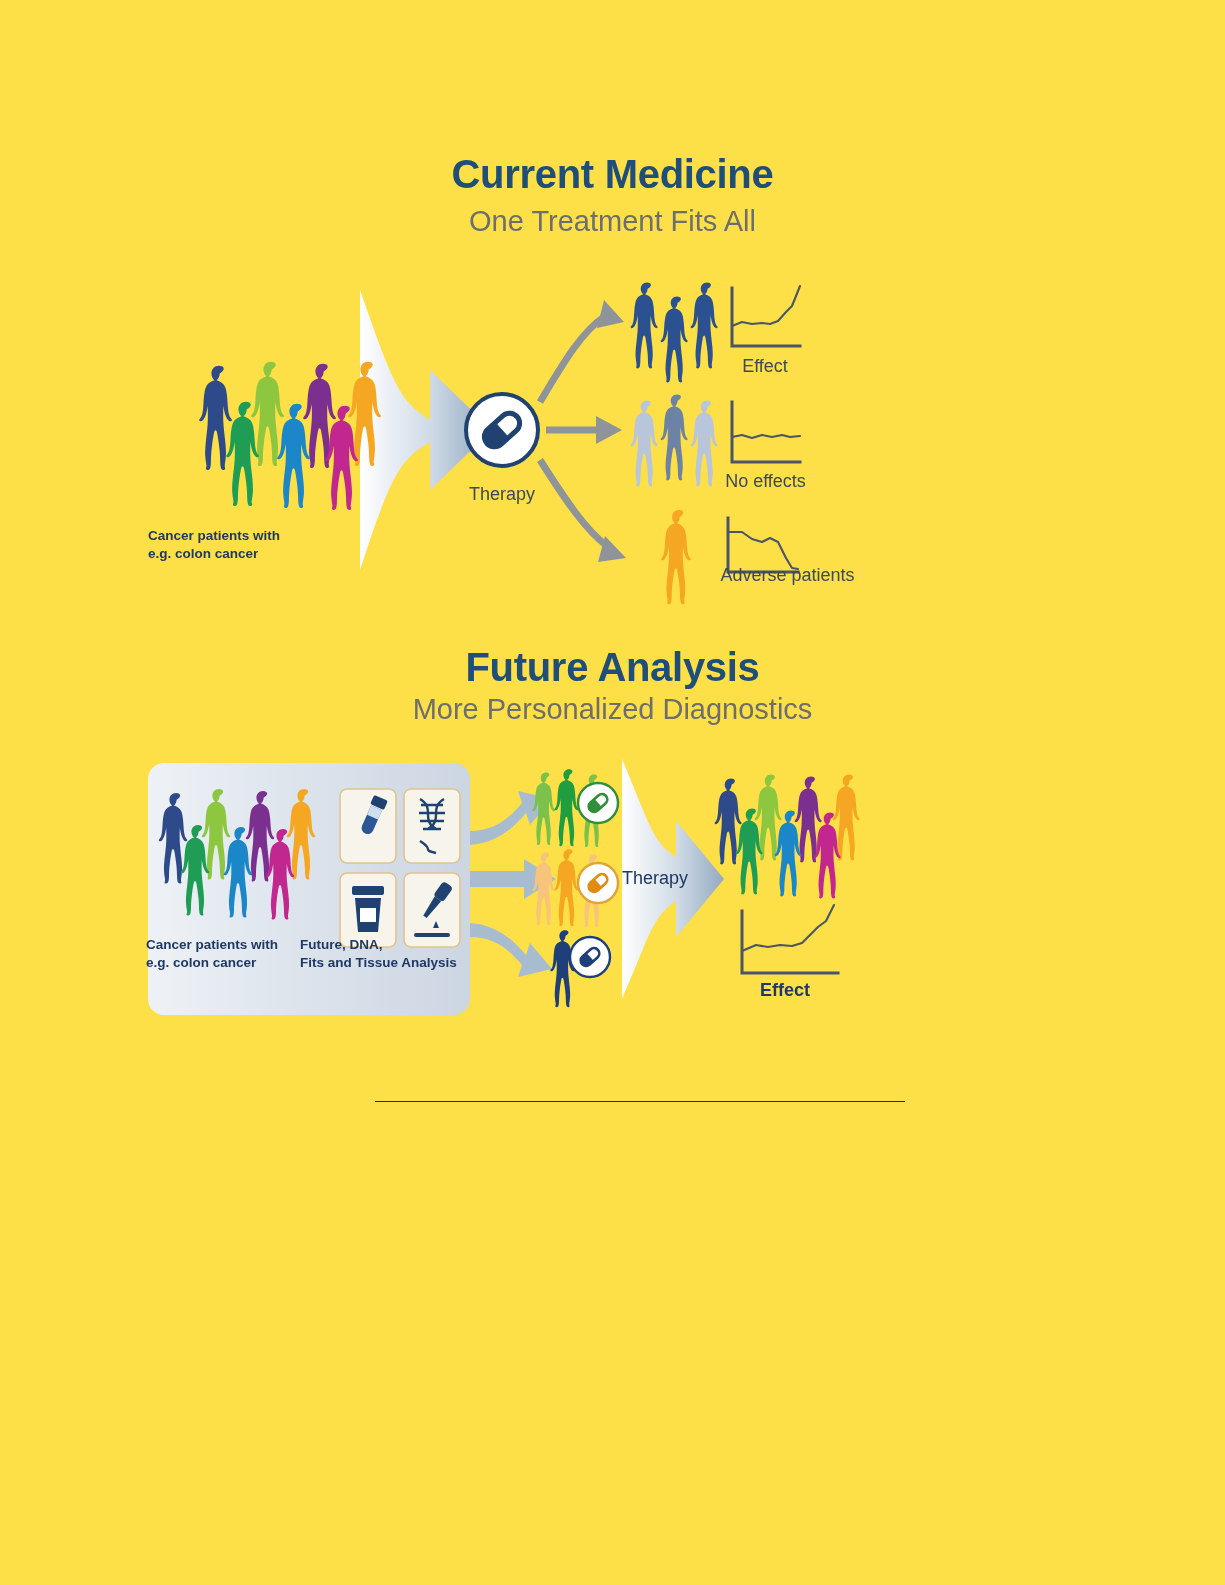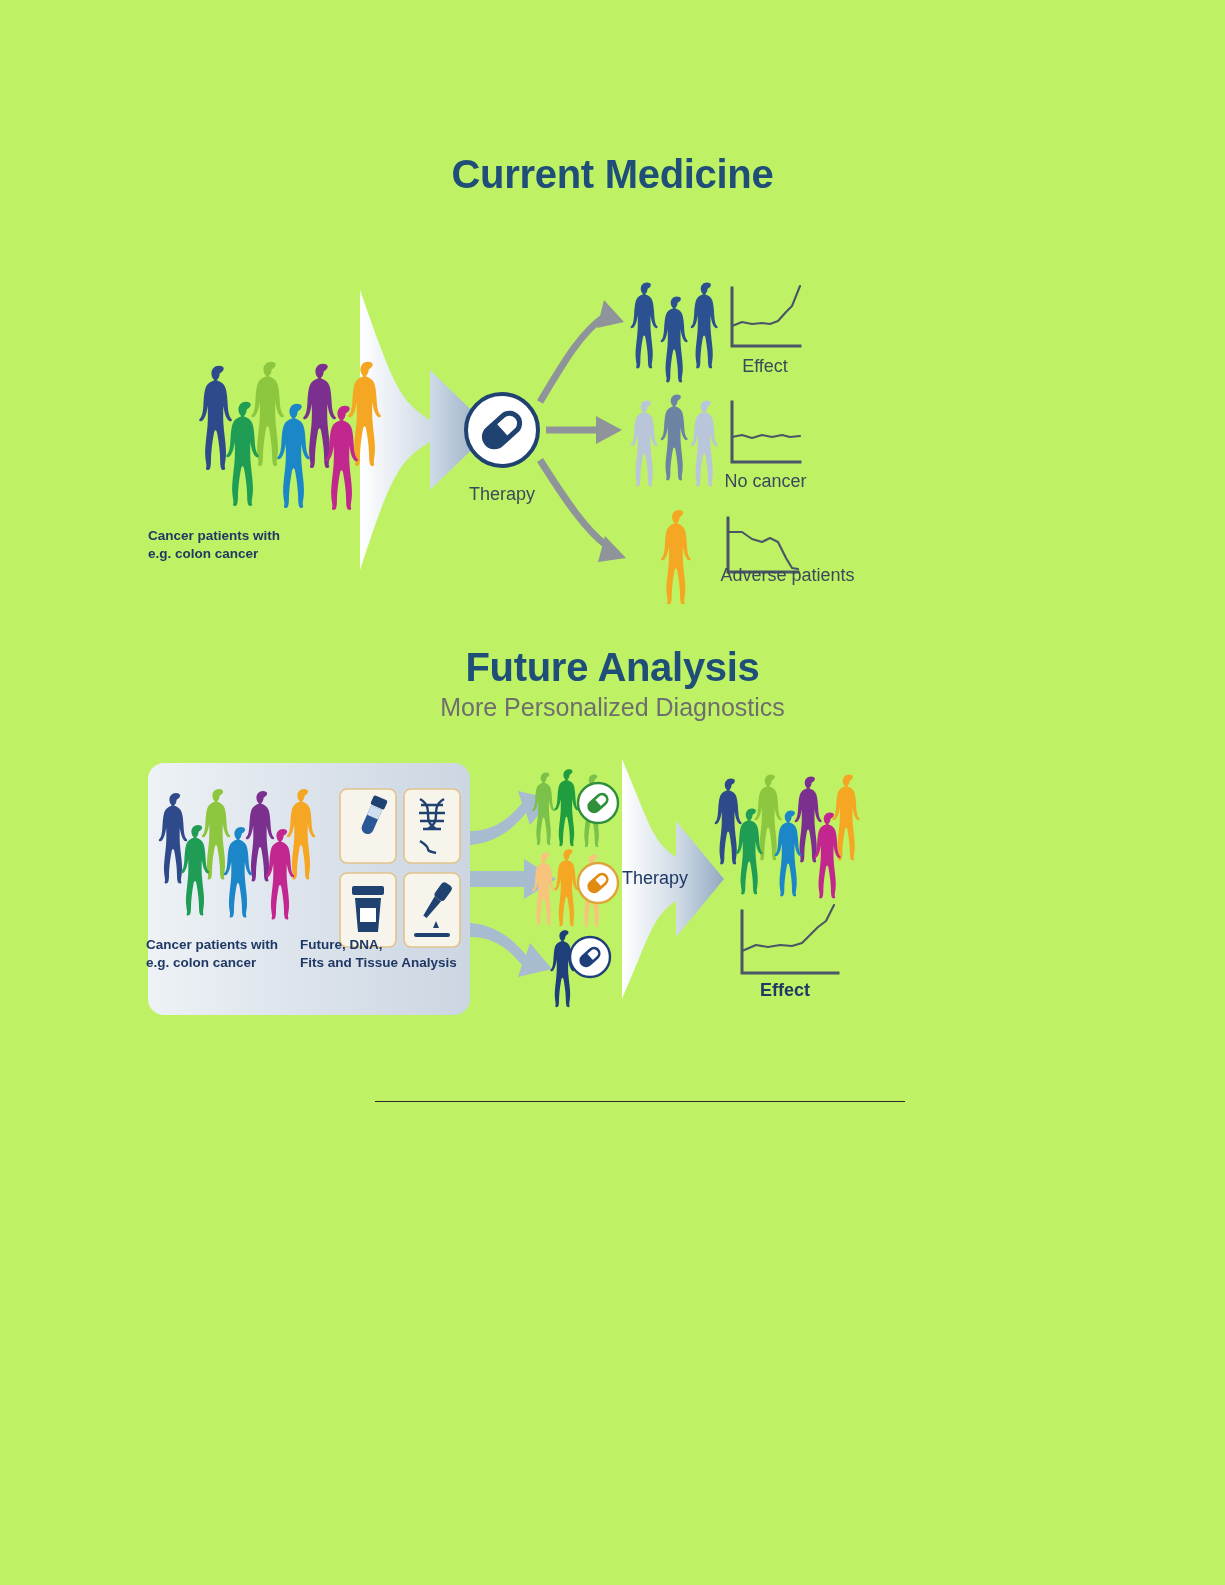--- a/index.html
+++ b/index.html
@@ -1,31 +1,31 @@
 <!DOCTYPE html>
 <html><head>
 <meta charset="utf-8">
 <style>
   html,body{margin:0;padding:0;background:#ffffff;}
   body{width:1225px;height:1585px;position:relative;
        font-family:"Liberation Sans","DejaVu Sans",sans-serif;
        -webkit-font-smoothing:antialiased;overflow:hidden;}
 
-  .page{position:absolute;left:0;top:0;width:1225px;height:1585px;background:#bef264;}
+  .page{position:absolute;left:0;top:0;width:1225px;height:1585px;background:#fde047;}
 
   
   .sect-title{position:absolute;width:1225px;text-align:center;
               color:#1f4e79;font-weight:bold;letter-spacing:-.3px;}
   .sect-sub{position:absolute;width:1225px;text-align:center;
             color:#6e6e6e;font-weight:normal;}
 
   #cur-title{top:152px;font-size:40px;}
   #cur-sub{top:205px;font-size:29px;}
   #fut-title{top:645px;font-size:40px;}
-  #fut-sub{top:693px;font-size:25px;}
+  #fut-sub{top:693px;font-size:29px;}
 
   
   .cap{position:absolute;text-align:left;color:#1f3864;
        font-size:13.5px;font-weight:bold;line-height:1.35;}
   .cap-reg{position:absolute;text-align:center;color:#3b4a5a;
            font-size:18px;font-weight:normal;}
 
   .fig-layer{position:absolute;left:0;top:0;}
 
   svg{display:block;overflow:visible;}
@@ -34,20 +34,21 @@
 
   .hrule{position:absolute;left:375px;top:1101px;width:530px;height:0;
          border-top:1.6px solid #2b2b2b;}
 </style>
 </head>
 <body>
 
 <div class="page">
 
   <div class="sect-title" id="cur-title">Current Medicine</div>
+  <div class="sect-sub" id="cur-sub">One Treatment Fits All</div>
 
   <svg class="fig-layer" width="1225" height="640" style="top:250px;">
     <defs>
       <linearGradient id="funnelGrad" x1="0" y1="0" x2="1" y2="0">
         <stop offset="0%" stop-color="#ffffff"></stop>
         <stop offset="55%" stop-color="#cdd9e6"></stop>
         <stop offset="100%" stop-color="#8fa5bd"></stop>
       </linearGradient>
       <linearGradient id="funnelGrad2" x1="0" y1="0" x2="1" y2="0">
         <stop offset="0%" stop-color="#ffffff"></stop>
@@ -148,21 +149,21 @@
       </g>
     </g>
   </svg>
 
   <div class="cap" style="left:148px;top:527px;width:270px;">
     <div>Cancer patients with</div>
     <div>e.g. colon cancer</div>
   </div>
   <div class="cap-reg" style="left:432px;top:484px;width:140px;">Therapy</div>
   <div class="cap-reg" style="left:700px;top:356px;width:130px;">Effect</div>
-  <div class="cap-reg" style="left:698px;top:471px;width:135px;">No cancer</div>
+  <div class="cap-reg" style="left:698px;top:471px;width:135px;">No effects</div>
   <div class="cap-reg" style="left:700px;top:565px;width:175px;">Adverse patients</div>
 
   <div class="sect-title" id="fut-title">Future Analysis</div>
   <div class="sect-sub" id="fut-sub">More Personalized Diagnostics</div>
 
   <svg class="fig-layer" width="1225" height="330" style="top:745px;">
     <defs>
       <linearGradient id="panelGrad" x1="0" y1="0" x2="1" y2="0">
         <stop offset="0%" stop-color="#eef2f6"></stop>
         <stop offset="45%" stop-color="#dde4ec"></stop>

